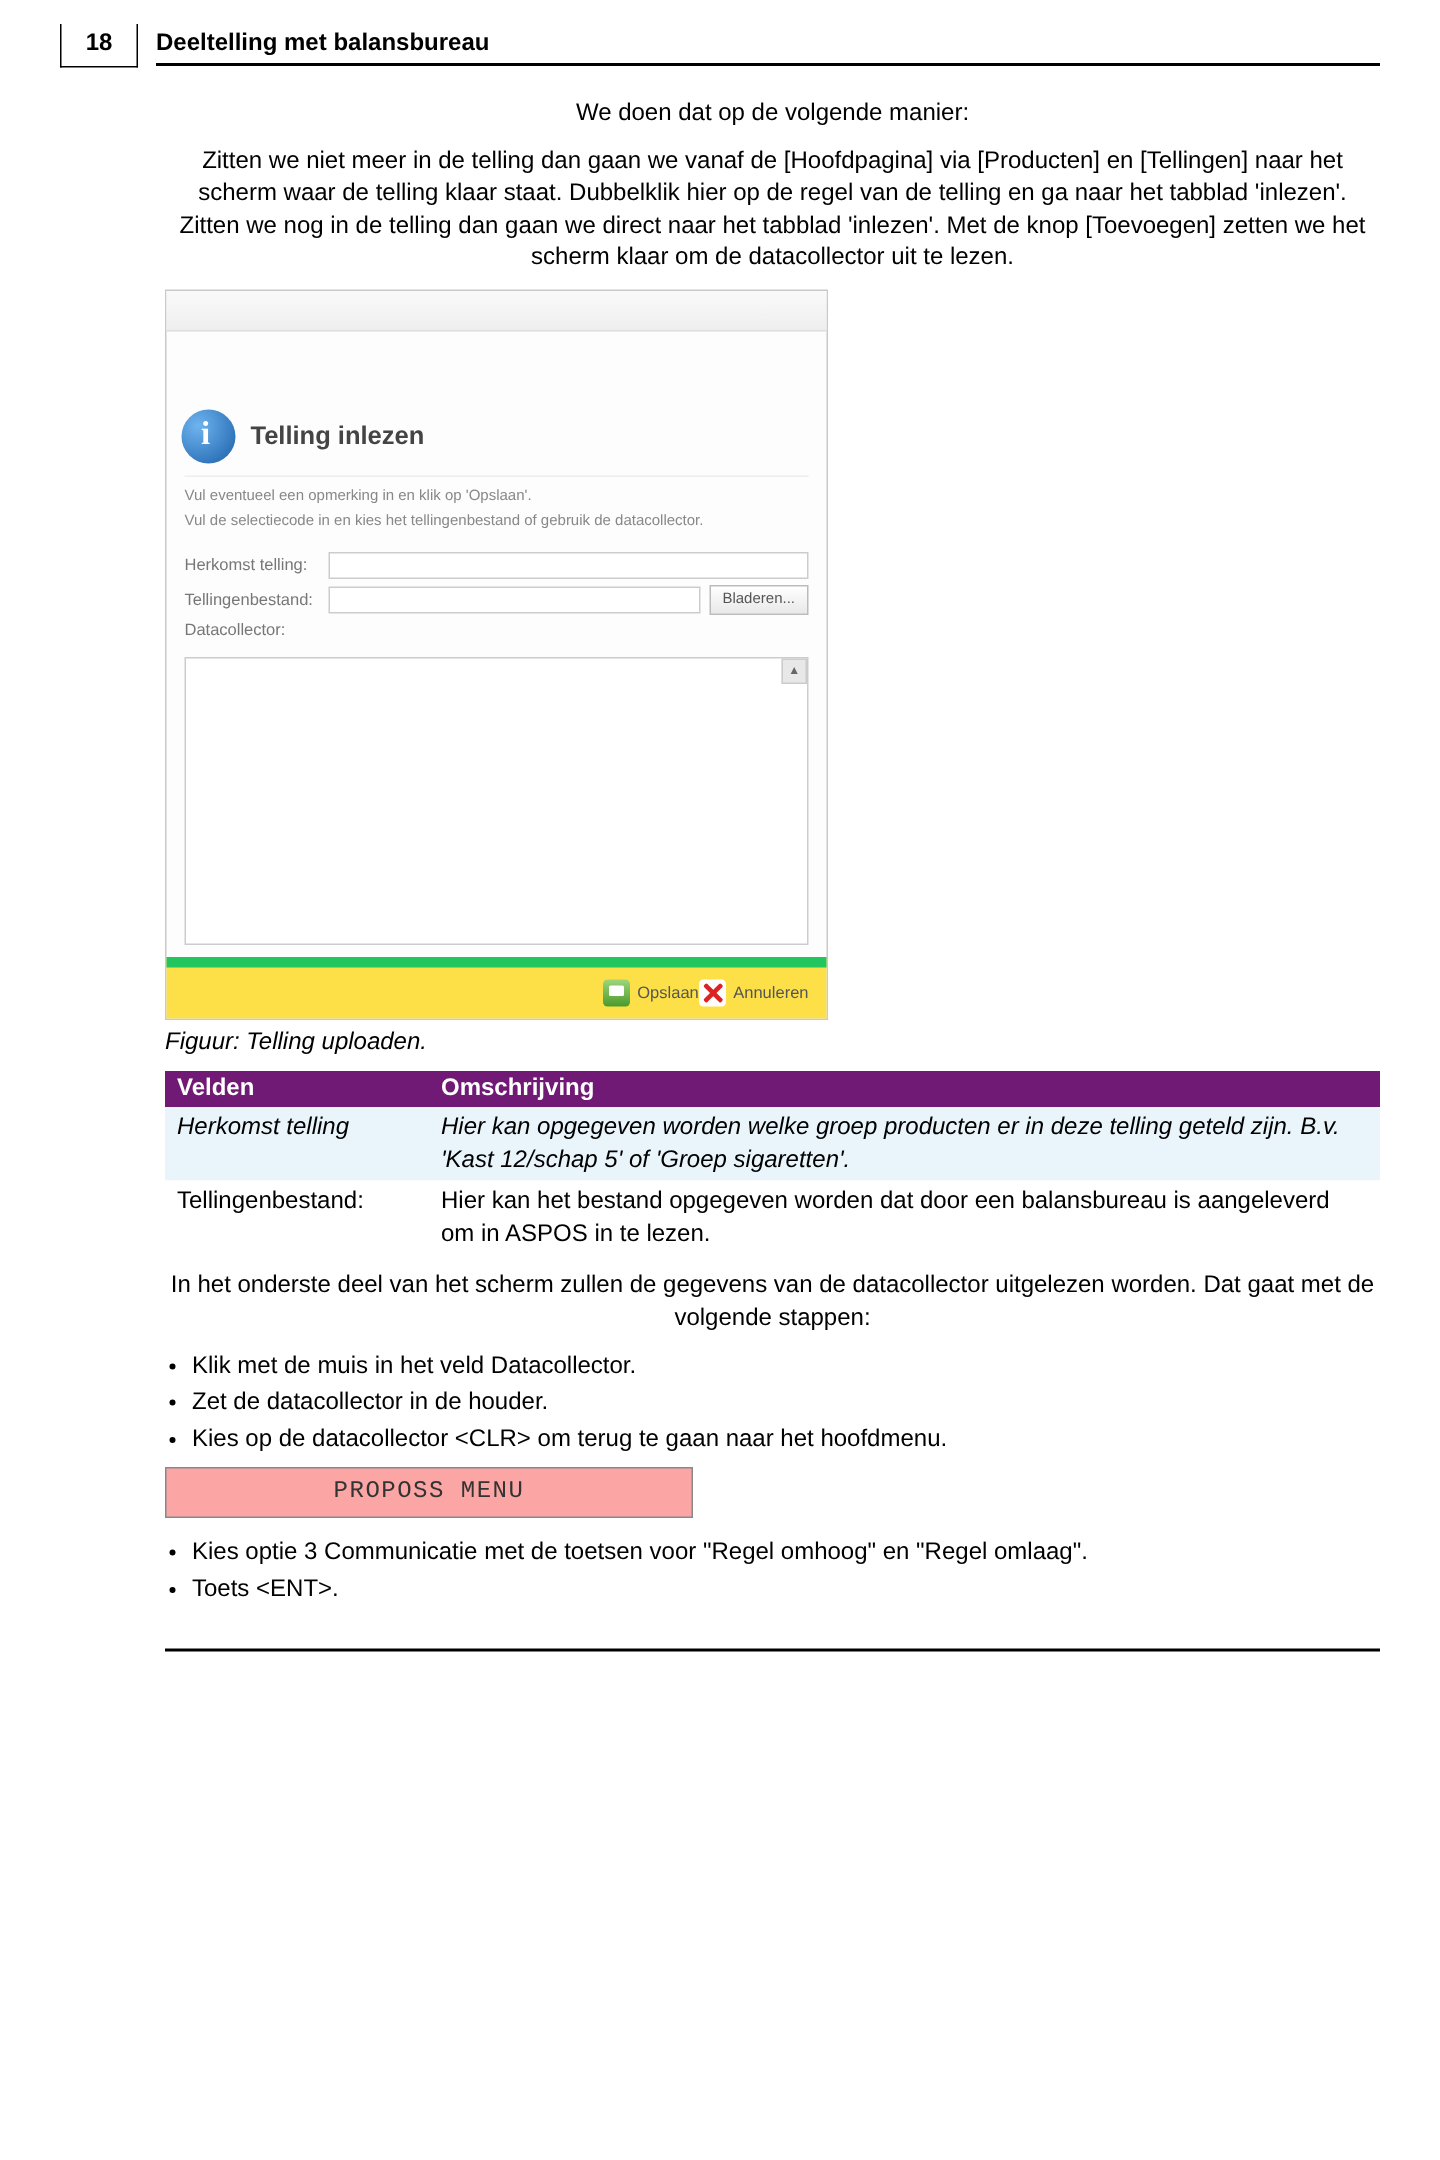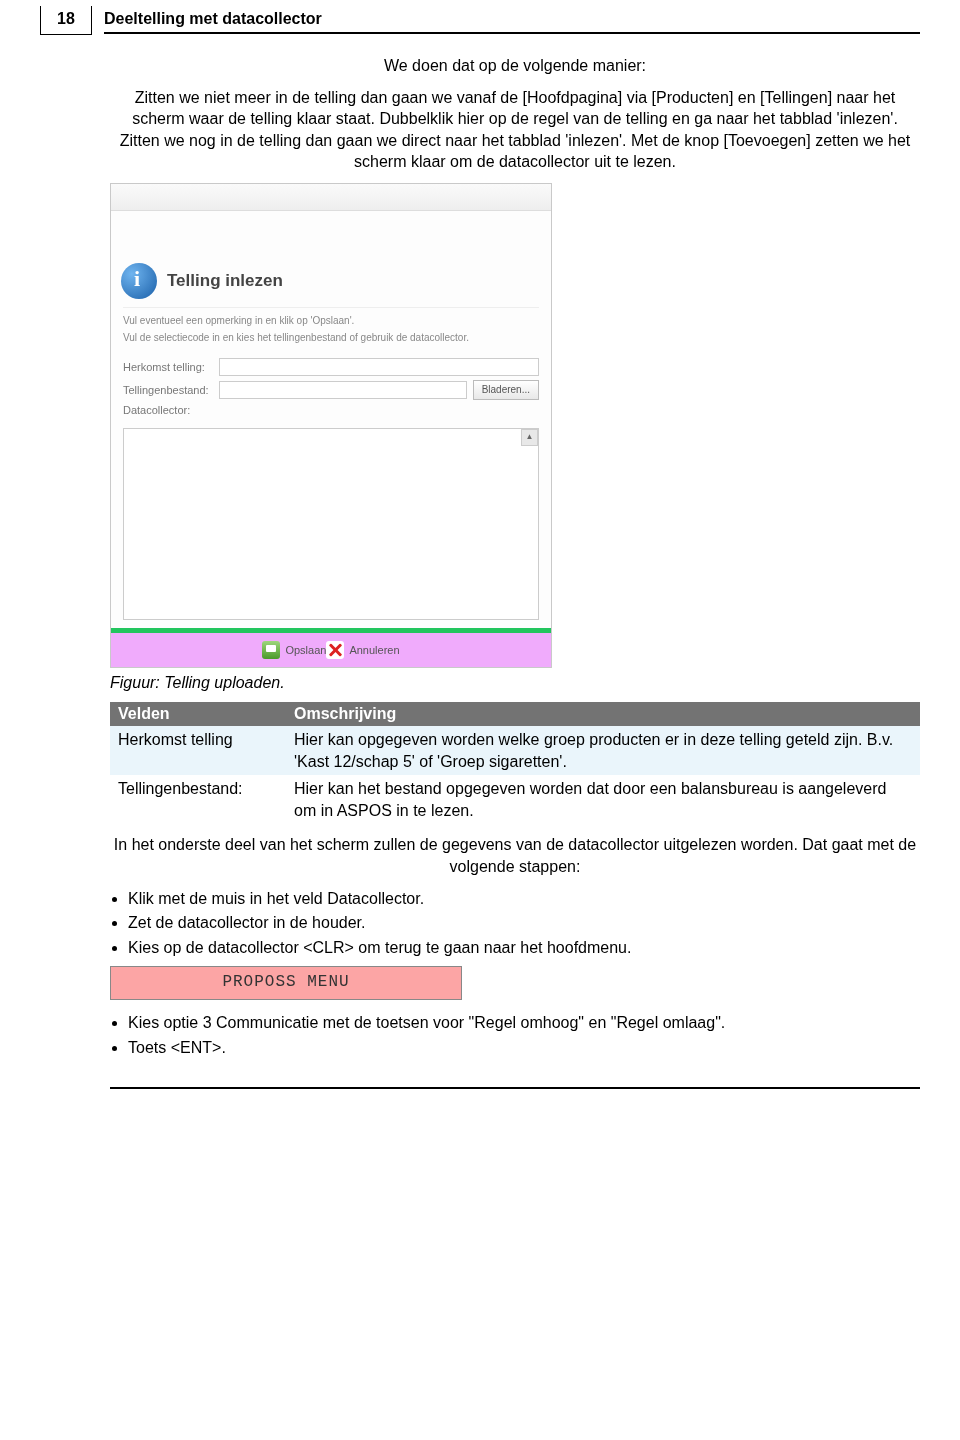--- a/index.html
+++ b/index.html
@@ -4,21 +4,21 @@
 <style>
   body {
     margin: 0;
     font-family: Arial, Helvetica, sans-serif;
     font-size: 16px;
     color: #000;
     background: #fff;
     width: 960px;
   }
   .page {
-    padding: 6px 40px 40px 40px;
+    padding: 16px 40px 40px 40px;
   }
   .header-row {
     display: flex;
     align-items: flex-start;
   }
   .page-number-box {
     border: 1px solid #000;
     border-top: none;
     padding: 4px 12px 6px 12px;
     font-weight: bold;
@@ -151,24 +151,24 @@
     height: 15px;
     background: #e8e8e8;
     border: 1px solid #ccc;
     font-size: 8px;
     text-align: center;
     line-height: 13px;
     color: #666;
   }
   .dlg-footer {
     display: flex;
-    justify-content: center;
+    justify-content: flex-end;
     padding: 8px 12px;
-    background: #f0abfc;
-    border-top: 5px solid #22c55e;
+    background: #fde047;
+    border-top: 7px solid #22c55e;
   }
   .dlg-btn {
     display: flex;
     align-items: center;
     font-size: 11px;
     color: #555;
   }
   .dlg-btn-icon {
     width: 18px;
     height: 18px;
@@ -205,32 +205,32 @@
     font-size: 16px;
     margin: 6px 0 10px 0;
   }
   
   table.velden {
     width: 100%;
     border-collapse: collapse;
     font-size: 16px;
   }
   table.velden th {
-    background: #737373;
+    background: #701a75;
     color: #fff;
     text-align: left;
     font-weight: bold;
     padding: 3px 8px;
   }
   table.velden td {
     padding: 3px 8px;
     vertical-align: top;
     line-height: 1.35;
   }
-  tr.row-a { background: #eaf5fb; }
+  tr.row-a { background: #eaf5fb; font-style: italic; }
   tr.row-b { background: #fff; }
   ul.bullets {
     margin: 8px 0;
     padding-left: 18px;
   }
   ul.bullets li {
     margin: 3px 0;
     line-height: 1.35;
   }
   
@@ -255,21 +255,21 @@
     margin: 28px 0 0 70px;
   }
 </style>
 </head>
 <body>
 
 <div class="page">
   <div class="header-row">
     <div class="page-number-box">18</div>
     <div class="header-title-wrap">
-      <div class="header-title">Deeltelling met datacollector</div>
+      <div class="header-title">Deeltelling met balansbureau</div>
       <div class="header-rule"></div>
     </div>
   </div>
 
   <div class="content">
     <div class="para">We doen dat op de volgende manier:</div>
     <div class="para">Zitten we niet meer in de telling dan gaan we vanaf de [Hoofdpagina] via [Producten] en [Tellingen] naar het scherm waar de telling klaar staat. Dubbelklik hier op de regel van de telling en ga naar het tabblad 'inlezen'. Zitten we nog in de telling dan gaan we direct naar het tabblad 'inlezen'. Met de knop [Toevoegen] zetten we het scherm klaar om de datacollector uit te lezen.</div>
 
     <div class="dialog">
       <div class="dlg-titlebar"></div>

